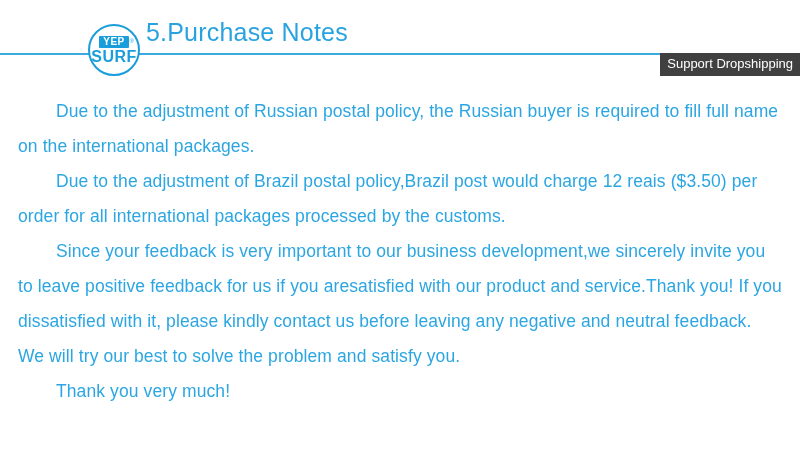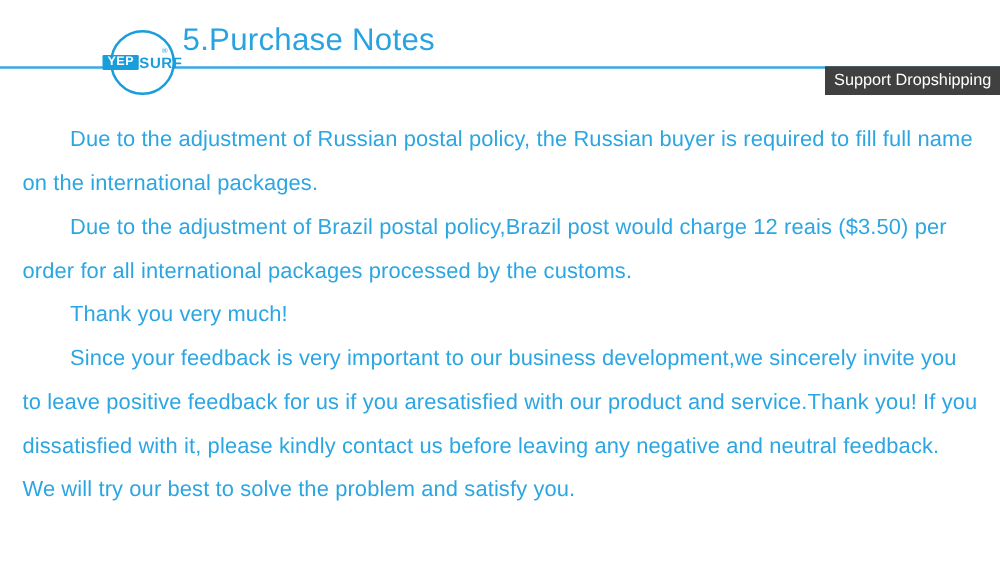--- a/index.html
+++ b/index.html
@@ -48,38 +48,38 @@
     position: absolute;
     left: 88px;
     top: 24px;
     width: 52px;
     height: 52px;
     border-radius: 50%;
     border: 2px solid #1a9ddb;
     background: #ffffff;
     box-sizing: border-box;
     display: flex;
-    flex-direction: row;
+    flex-direction: column;
     align-items: center;
     justify-content: center;
     line-height: 1;
   }
   .logo-bar {
     background: #1a9ddb;
     color: #ffffff;
     font-size: 10px;
     font-weight: bold;
     letter-spacing: 0.5px;
     padding: 1px 4px 1px 4px;
     border-radius: 1px;
     margin-bottom: 1px;
   }
   .logo-sub {
     color: #1a9ddb;
-    font-size: 12px;
+    font-size: 16px;
     font-weight: bold;
     letter-spacing: 0.5px;
   }
   .logo-reg {
     position: absolute;
     right: 4px;
     top: 12px;
     font-size: 6px;
     color: #1a9ddb;
   }
@@ -127,17 +127,17 @@
       <div class="logo-sub">SURF</div>
       <div class="logo-reg">®</div>
     </div>
 
     <div class="badge">Support Dropshipping</div>
   </div>
 
   <div class="content">
     <p class="para">Due to the adjustment of Russian postal policy, the Russian buyer is required to fill full name on the international packages.</p>
     <p class="para">Due to the adjustment of Brazil postal policy,Brazil post would charge 12 reais ($3.50) per order for all international packages processed by the customs.</p>
+    <p class="para">Since your feedback is very important to our business development,we sincerely invite you to leave positive feedback for us if you aresatisfied with our product and service.Thank you! If you dissatisfied with it, please kindly contact us before leaving any negative and neutral feedback. We will try our best to solve the problem and satisfy you.</p>
     <p class="para">Thank you very much!</p>
-    <p class="para">Since your feedback is very important to our business development,we sincerely invite you to leave positive feedback for us if you aresatisfied with our product and service.Thank you! If you dissatisfied with it, please kindly contact us before leaving any negative and neutral feedback. We will try our best to solve the problem and satisfy you.</p>
   </div>
 
 </div>
 
 </body></html>

